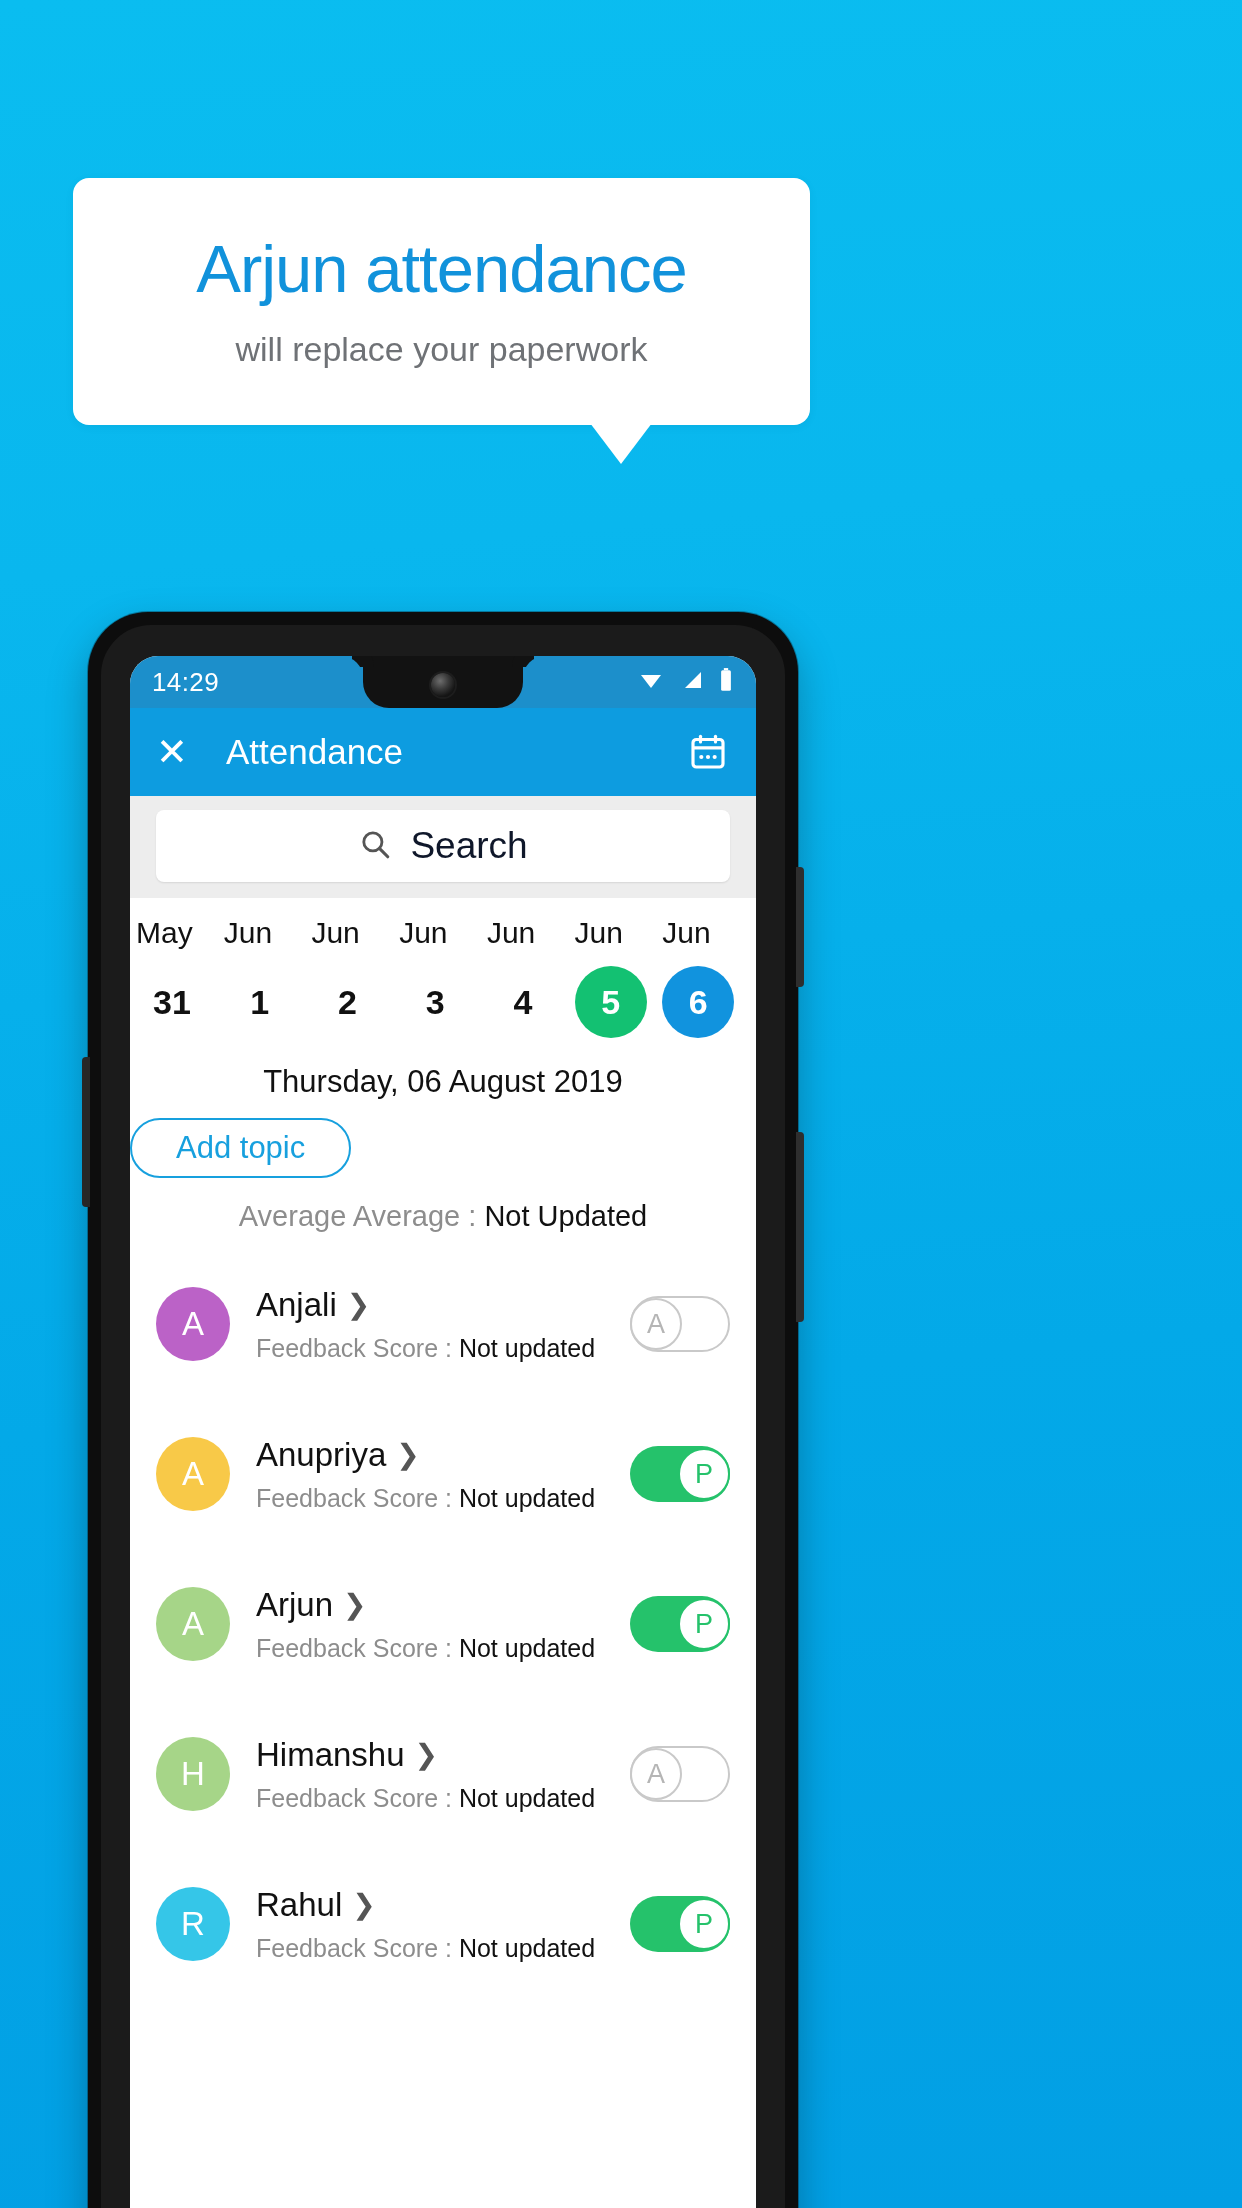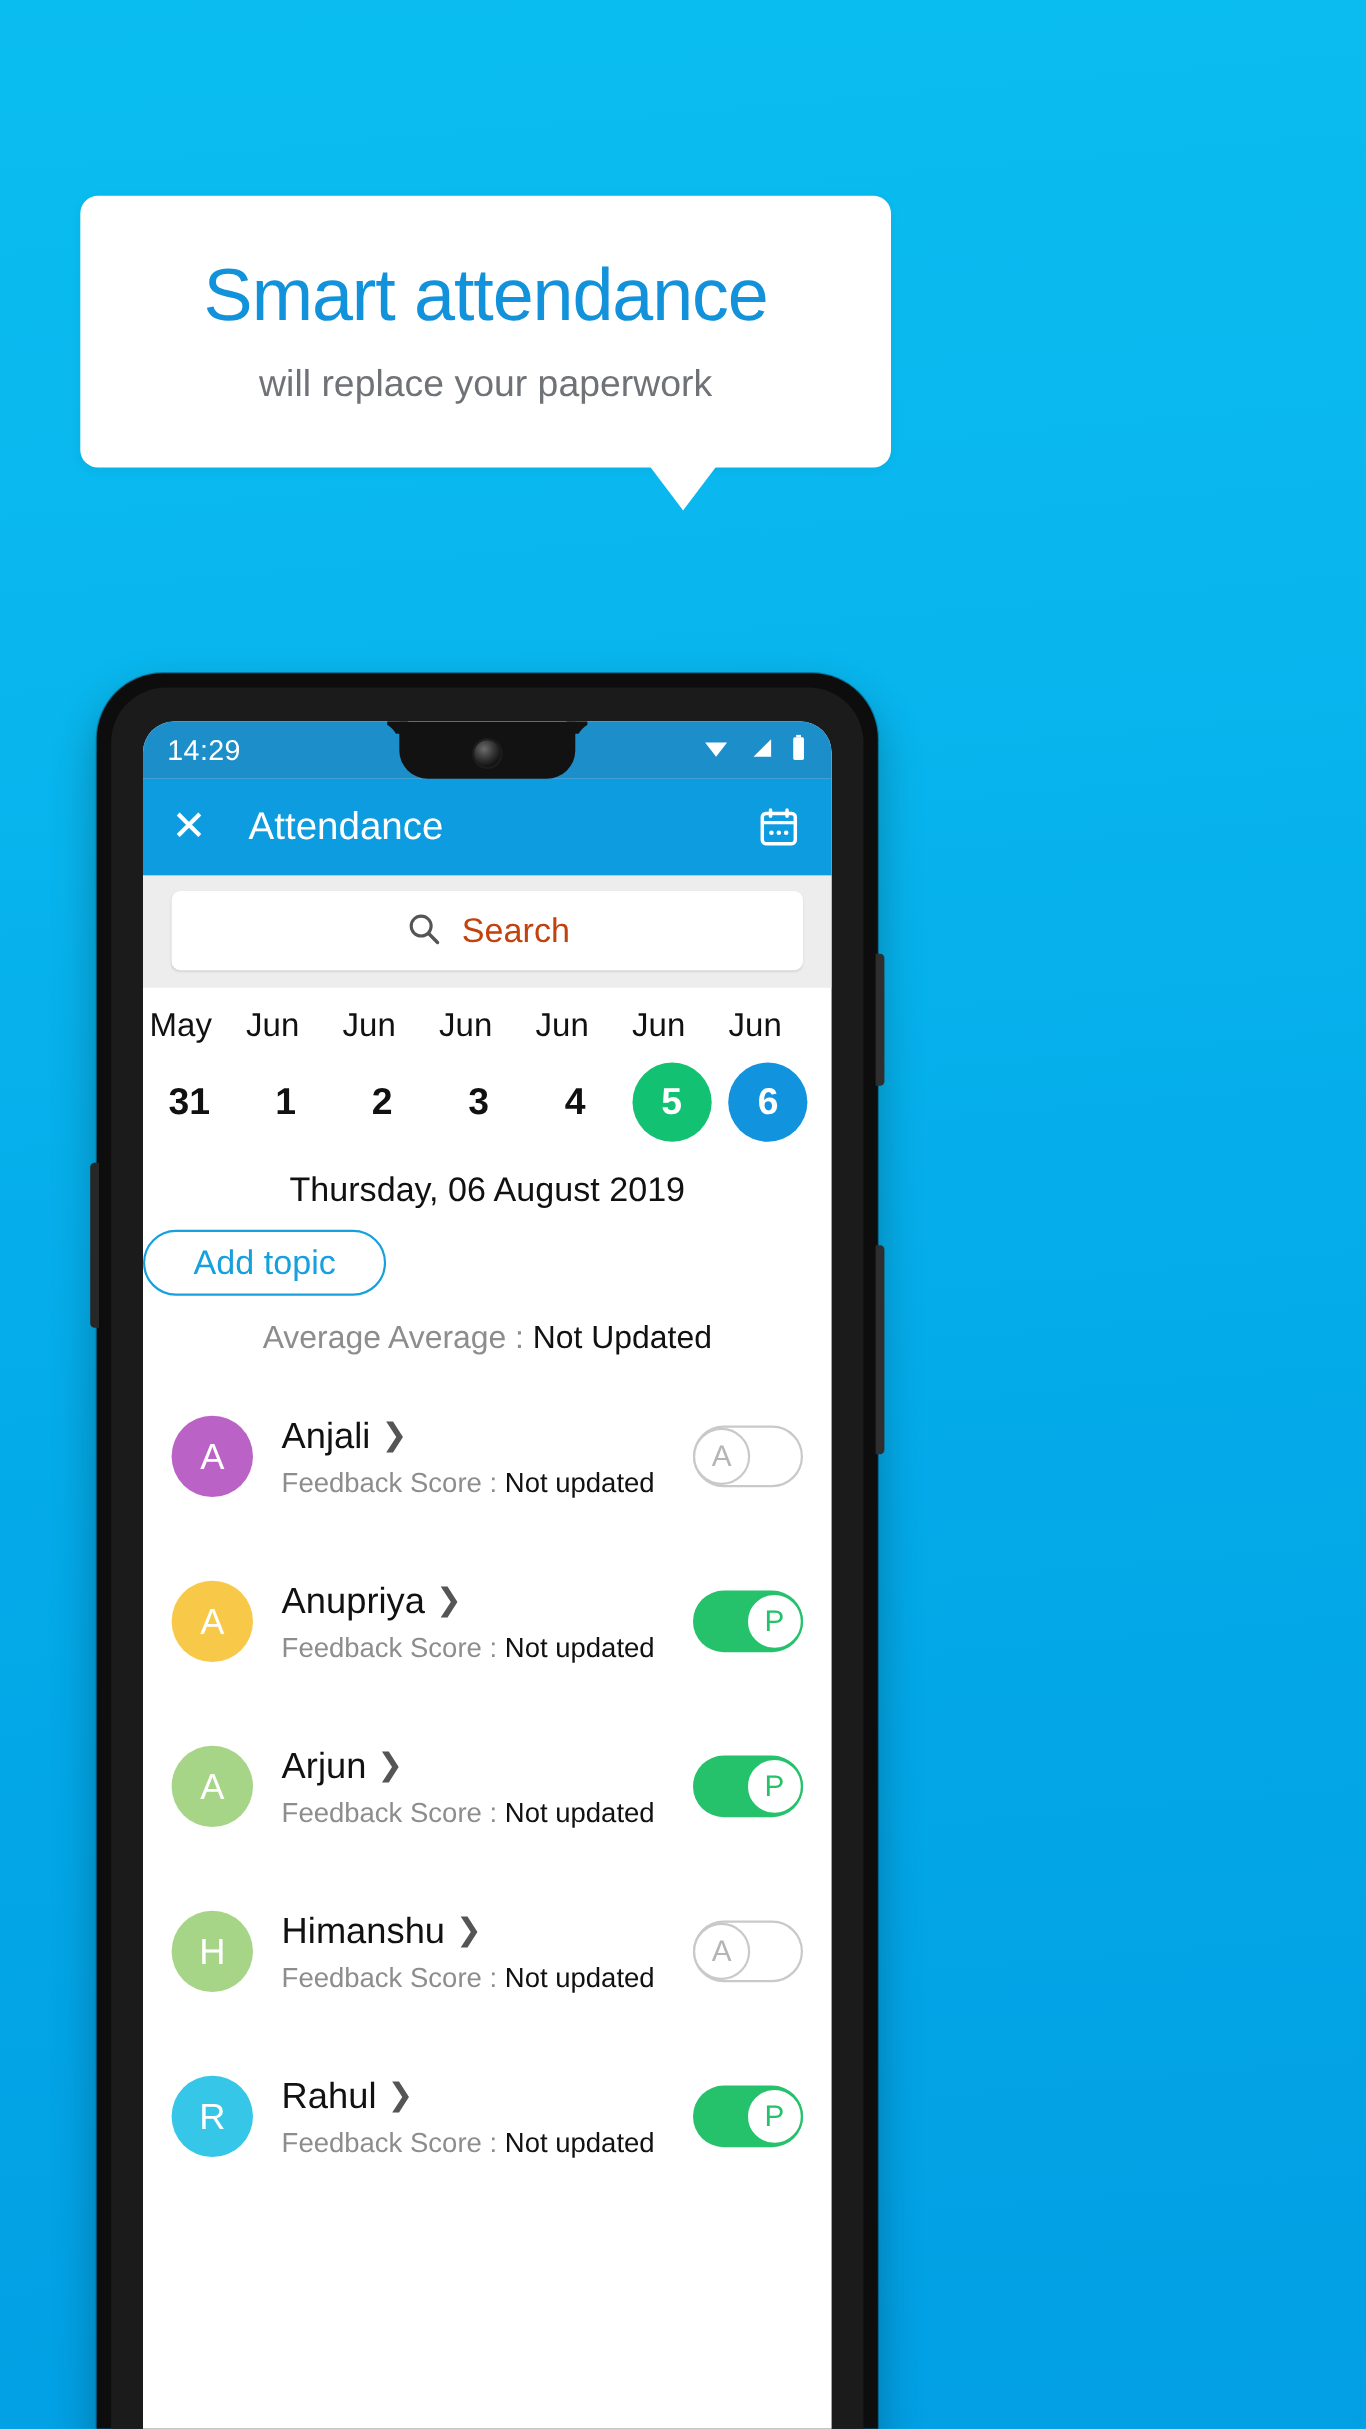--- a/index.html
+++ b/index.html
@@ -93,21 +93,21 @@
   #appbar-title{font-size:35px;font-weight:400;margin-left:24px;flex:1;}
   #cal-btn{width:44px;height:44px;display:flex;align-items:center;justify-content:center;}
 
   
   #search-wrap{background:#EDEDED;padding:14px 26px 16px 26px;}
   #search-box{
     background:#fff;border-radius:8px;height:72px;
     display:flex;align-items:center;justify-content:center;gap:18px;
     box-shadow:0 1px 2px rgba(0,0,0,.10);
   }
-  #search-placeholder{font-size:31px;color:#c2410c;}
+  #search-placeholder{font-size:37px;color:#0f172a;}
 
   
   #datestrip{display:flex;padding:18px 6px 0 6px;}
   .date-cell{flex:1;display:flex;flex-direction:column;align-items:flex-start;}
   .date-mon{font-size:30px;color:#111;margin-bottom:16px;}
   .date-num{
     font-size:34px;font-weight:700;color:#111;
     width:72px;height:72px;border-radius:50%;
     display:flex;align-items:center;justify-content:center;
   }
@@ -155,21 +155,21 @@
   }
   .toggle.off .knob{left:-2px;border:2px solid #c9c9c9;color:#b5b5b5;}
   .toggle.on  .knob{right:0px;border:2px solid #25C26B;color:#25C26B;}
 </style>
 </head>
 <body>
 
 <div id="bg"></div>
 
 <div id="promo">
-  <div id="promo-title">Smart attendance</div>
+  <div id="promo-title">Arjun attendance</div>
   <div id="promo-sub">will replace your paperwork</div>
 </div>
 <div id="promo-tail"></div>
 
 <div id="phone">
   <div class="side-btn" id="btn-left"></div>
   <div class="side-btn" id="btn-right-1"></div>
   <div class="side-btn" id="btn-right-2"></div>
 
   <div id="phone-inner">

